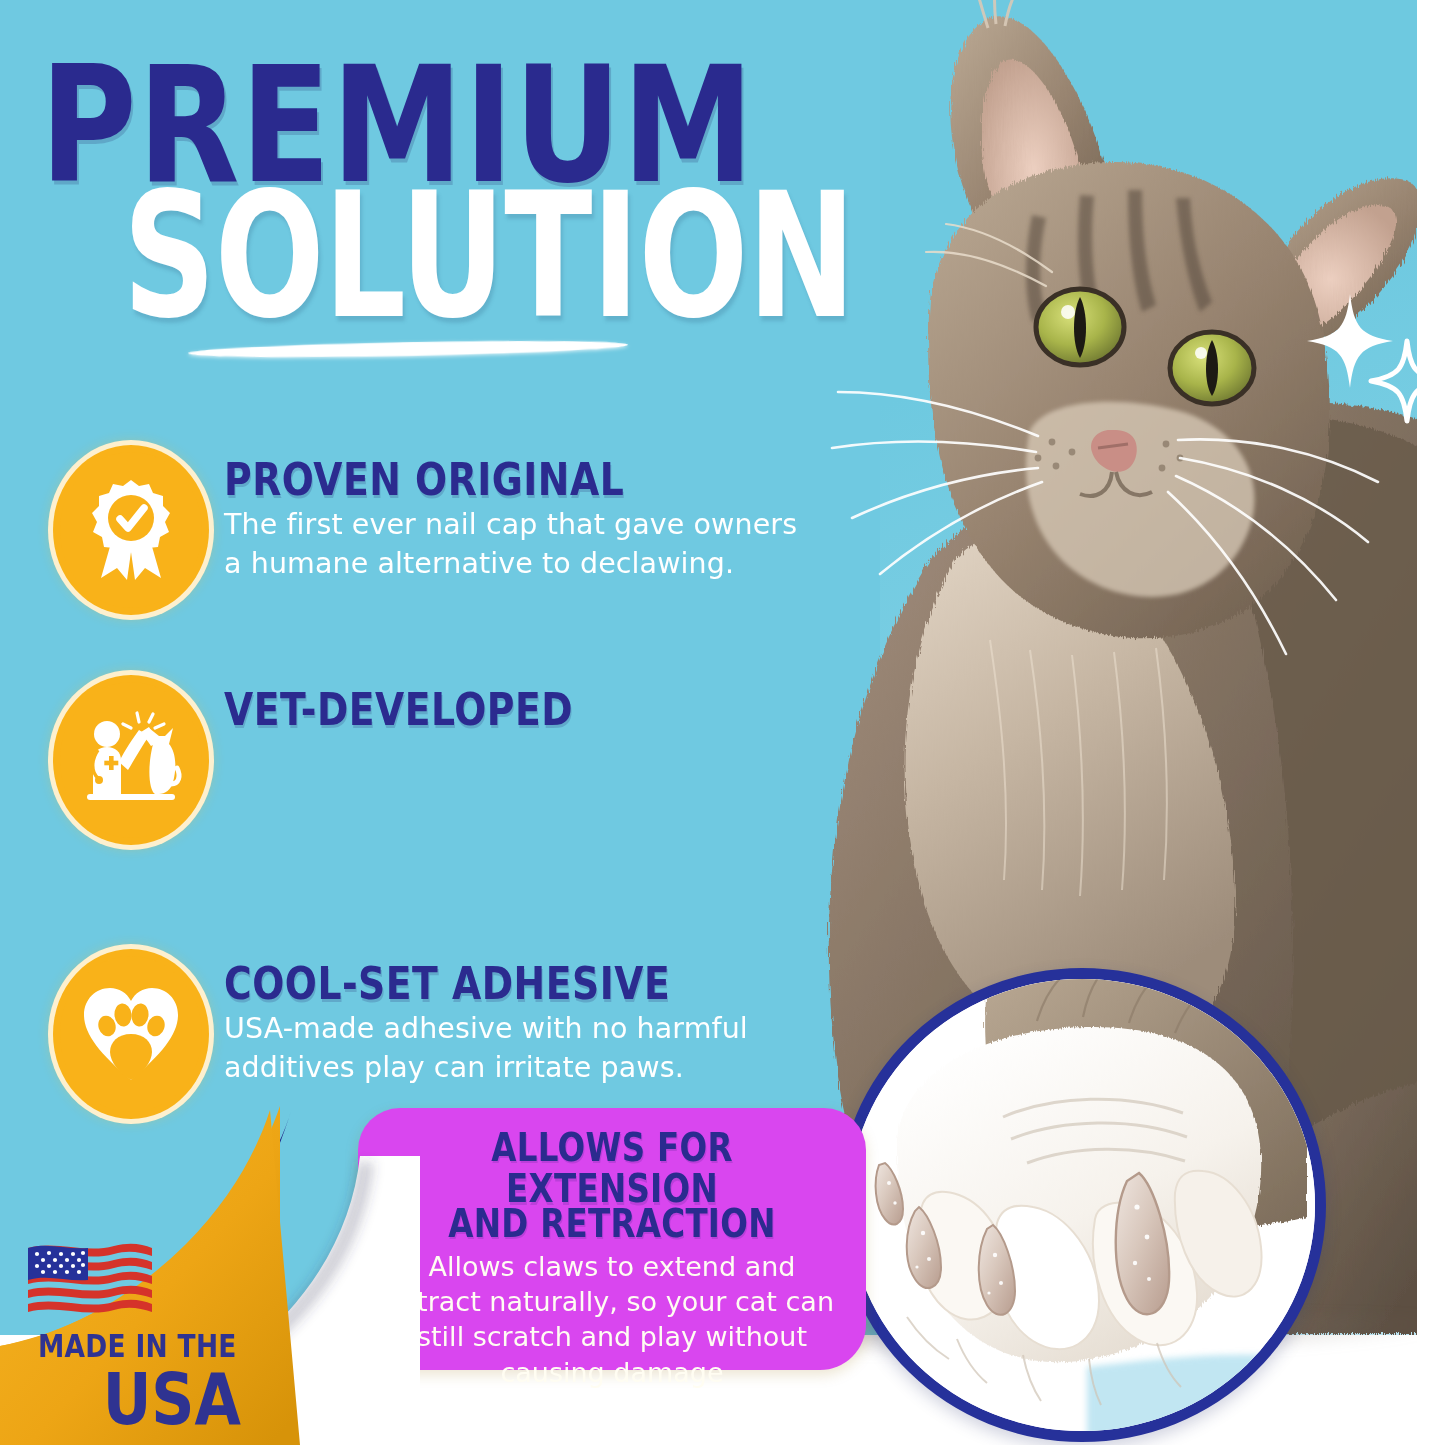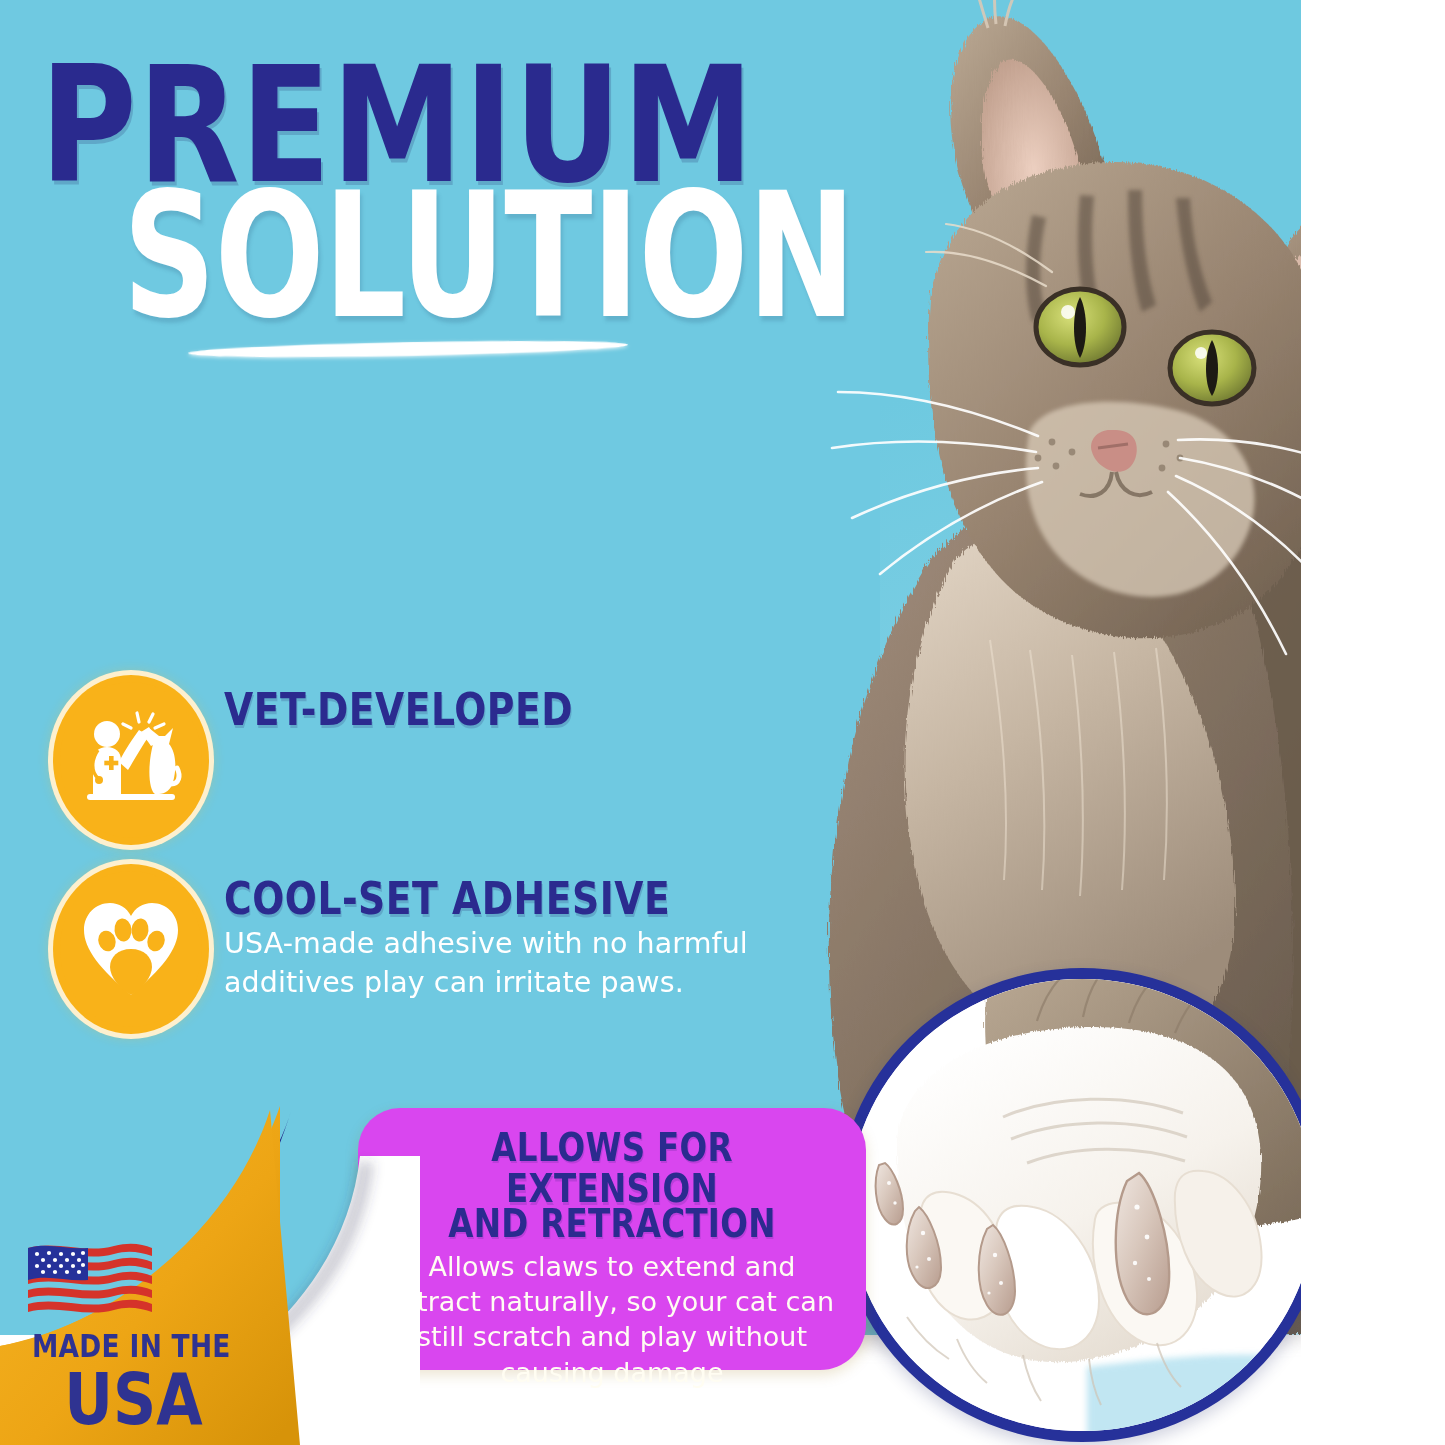--- a/index.html
+++ b/index.html
@@ -1,20 +1,20 @@
 <!DOCTYPE html>
 <html><head>
 <meta charset="utf-8">
 <style>
   html,body{margin:0;padding:0;background:#fff;}
   body{font-family:"DejaVu Sans", sans-serif;}
 
   #poster{
     position:relative;
-    width:1301px;height:1445px;
+    width:1417px;height:1445px;
     overflow:hidden;
     background:#ffffff;
   }
 
   
   .sky{
     position:absolute;left:0;top:0;width:1445px;height:1380px;
     background:linear-gradient(160deg,#6ec9e0 0%,#6ec9e0 38%,#7fd0e4 62%,#a4dff0 88%,#c8ecf7 100%);
   }
   .sky-left{
@@ -66,21 +66,21 @@
   }
 
   
   .spark{position:absolute;}
   .spark svg{display:block;}
 
   
   .feature{position:absolute;left:60px;width:760px;display:flex;gap:22px;}
   .f1{top:452px;}
   .f2{top:682px;}
-  .f3{top:871px;}
+  .f3{top:956px;}
 
   .badge{
     position:relative;flex:0 0 auto;
     width:142px;height:156px;
     border-radius:50%;
     background:#f9b219;
     box-shadow:0 0 0 7px #f9b219, 0 0 0 12px #fdf0cf, 0 0 14px 8px rgba(250,190,40,.45);
     display:flex;align-items:center;justify-content:center;
   }
   .badge svg{display:block;}
@@ -158,21 +158,21 @@
     font-weight:500;
     margin:0;
   }
 
   
   .peel{position:absolute;left:0;bottom:0;width:420px;height:345px;}
   .peel svg{display:block;}
 
   .usa-badge{
     position:absolute;left:26px;bottom:22px;width:215px;
-    text-align:center;
+    text-align:right;
   }
   .usa-flag{width:130px;height:82px;display:block;margin-bottom:12px;}
   .usa-l1{
     font-family:"DejaVu Sans", sans-serif;
     font-weight:bold;color:#2f3391;
     font-size:27px;letter-spacing:.3px;margin:0;line-height:1;
     transform:scaleY(1.18) scaleX(.98);transform-origin:left top;
   }
   .usa-l2{
     font-family:"DejaVu Sans", sans-serif;
@@ -353,20 +353,39 @@
       <path d="M39 3 C 42 30, 47 38, 75 43 C 47 48, 42 56, 39 83 C 36 56, 31 48, 3 43 C 31 38, 36 30, 39 3 Z" fill="none" stroke="#ffffff" stroke-width="5" stroke-linejoin="round"></path>
     </svg>
   </div>
 
   <div class="title-wrap">
     <div class="t-premium">PREMIUM</div>
     <div class="t-solution">SOLUTION</div>
   </div>
   <div class="lens"></div>
 
+  <div class="feature f1">
+    <div class="badge">
+      <svg width="100" height="108" viewBox="0 0 100 108">
+
+        <path d="M32 60 L 20 102 L 36 92 L 46 104 L 52 62 Z" fill="#ffffff"></path>
+        <path d="M68 60 L 80 102 L 64 92 L 54 104 L 48 62 Z" fill="#ffffff"></path>
+
+        <path d="M50 4
+                 L58 10 L68 8 L72 17 L82 20 L82 30 L89 37 L84 46 L88 56 L79 61 L77 71 L67 72 L60 80 L50 76
+                 L40 80 L33 72 L23 71 L21 61 L12 56 L16 46 L11 37 L18 30 L18 20 L28 17 L32 8 L42 10 Z" fill="#ffffff"></path>
+        <circle cx="50" cy="42" r="23" fill="#f9b219"></circle>
+        <path d="M39 43 L 47 52 L 63 32" fill="none" stroke="#ffffff" stroke-width="7.5" stroke-linecap="round" stroke-linejoin="round"></path>
+      </svg>
+    </div>
+    <div class="f-text">
+      <div class="f-head">PROVEN ORIGINAL</div>
+      <div class="f-body">The first ever nail cap that gave owners a humane alternative to declawing.</div>
+    </div>
+  </div>
 
   <div class="feature f2">
     <div class="badge">
       <svg width="104" height="100" viewBox="0 0 104 100">
 
         <rect x="8" y="84" width="88" height="6" rx="3" fill="#ffffff"></rect>
 
         <circle cx="28" cy="24" r="13" fill="#ffffff"></circle>
 
         <path d="M14 50 C 14 42, 20 37, 28 37 C 36 37, 42 42, 42 50 L 42 84 L 14 84 Z" fill="#ffffff"></path>

